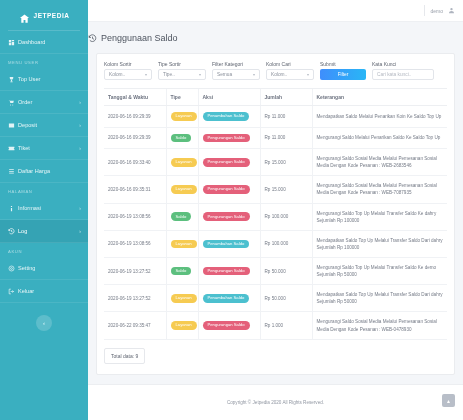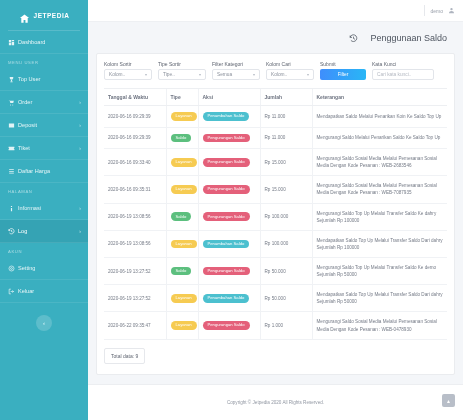--- a/index.html
+++ b/index.html
@@ -67,21 +67,21 @@
     border-bottom: 1px solid #eef0f3;
   }
   .topbar-divider { width:1px; height:11px; background:#e6e8ec; }
   .topbar-user { font-size:5px; color:#9aa0ab; }
   .topbar-ico { color:#aeb4bf; display:flex; align-items:center; }
 
   .page-title {
     text-align:center;
     font-size:9px; color:#4e5560;
     padding: 11px 16px 10px 0;
-    display:flex; align-items:center; justify-content:flex-end; gap:12px;
+    display:flex; align-items:center; justify-content:flex-start; gap:4px;
   }
   .page-title svg { display:block; }
 
   .content { padding: 0 8px; }
 
   .card {
     background:#fff; border:1px solid #eaecef; border-radius:2px;
     padding: 7px 7px 0 7px;
   }
 

